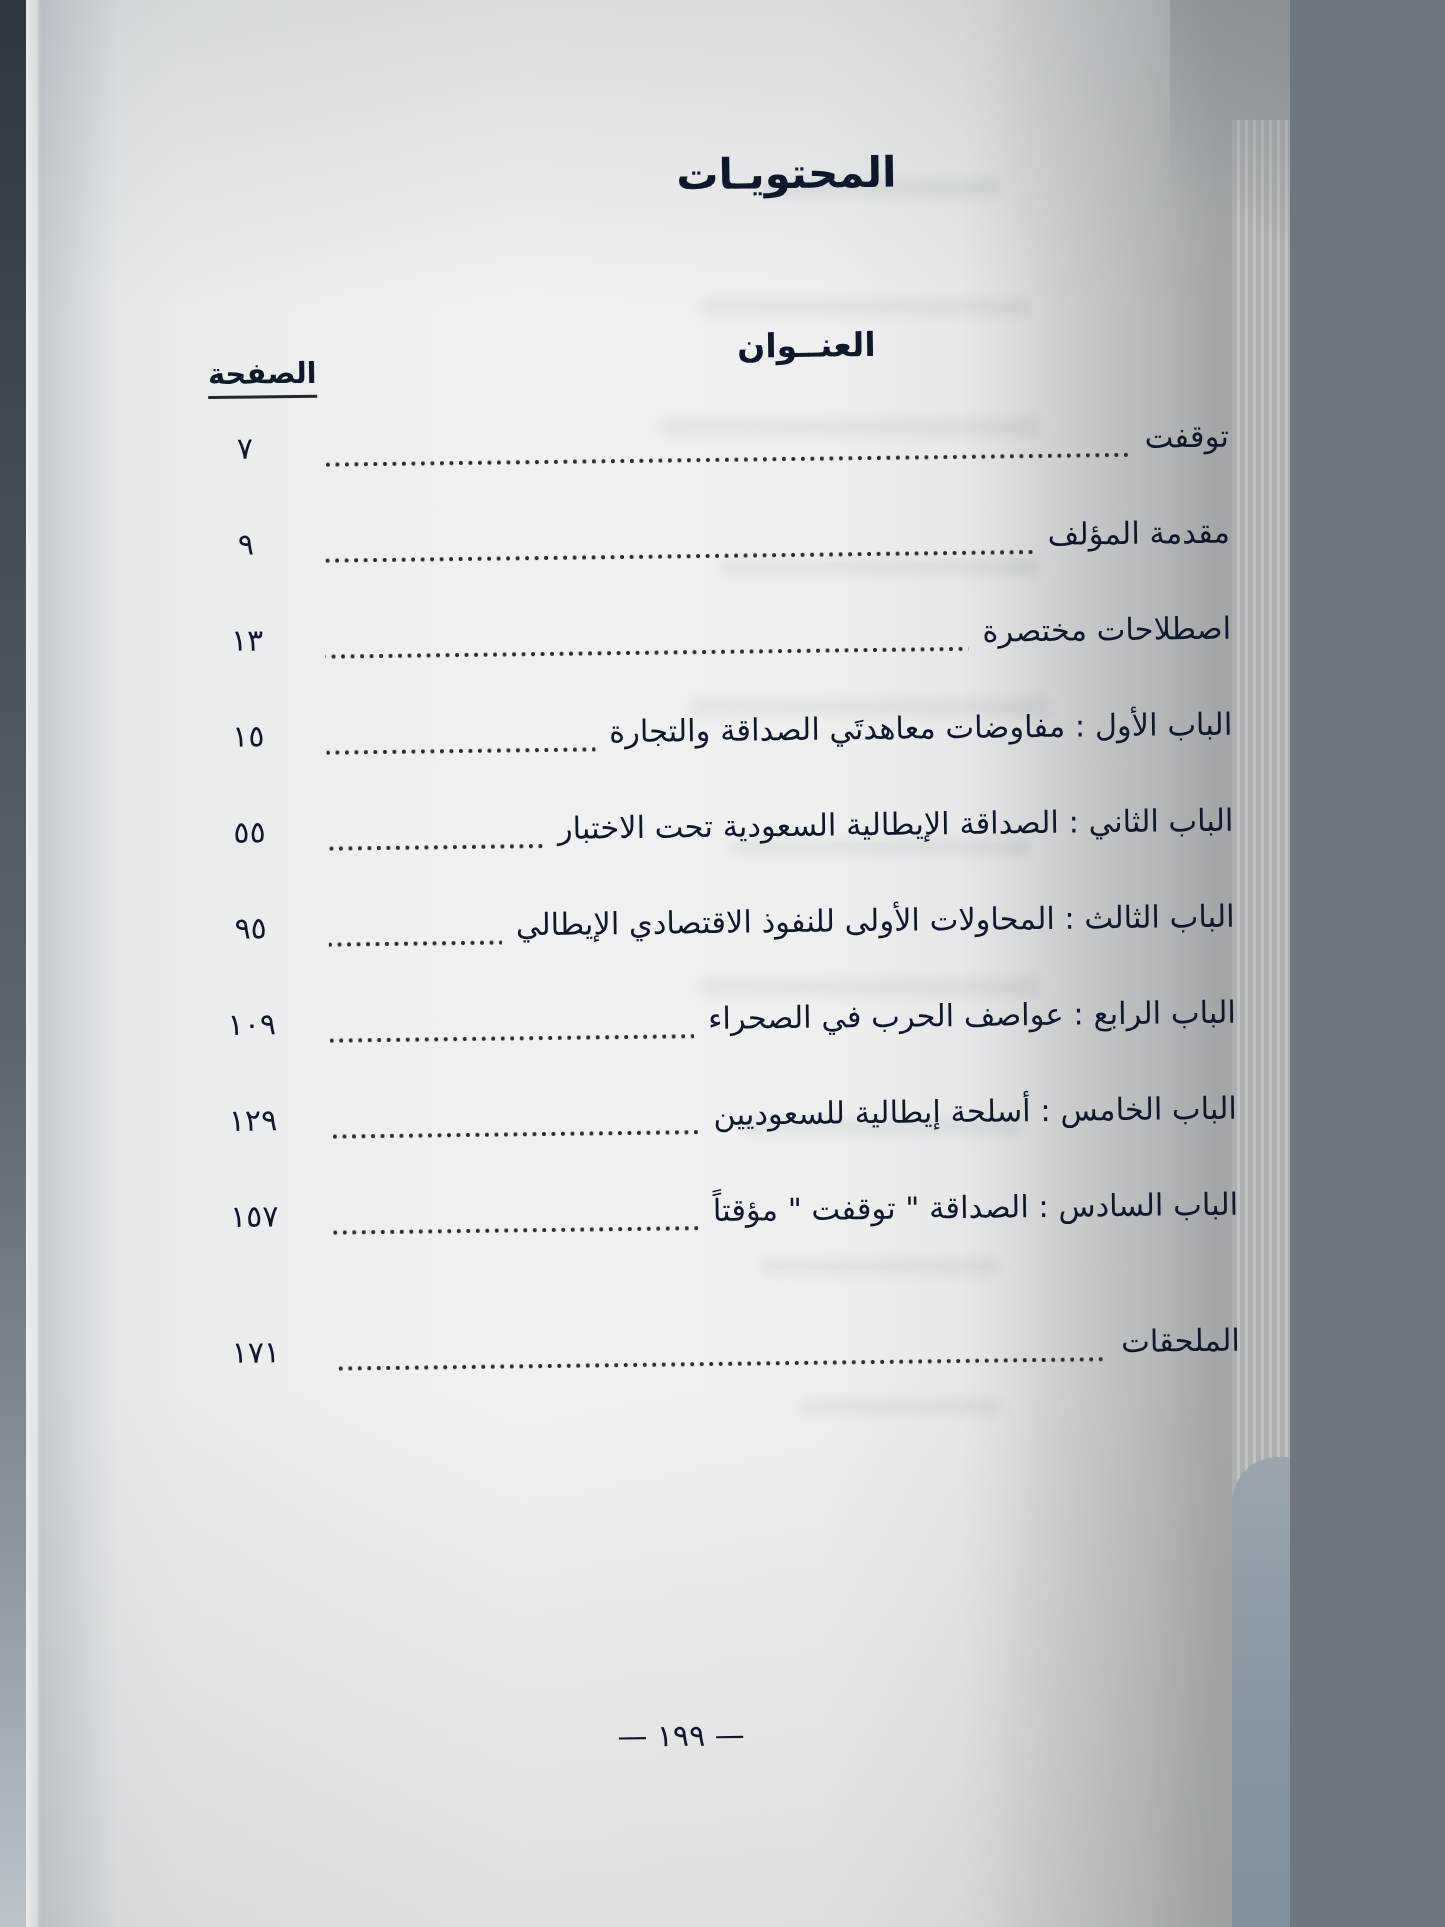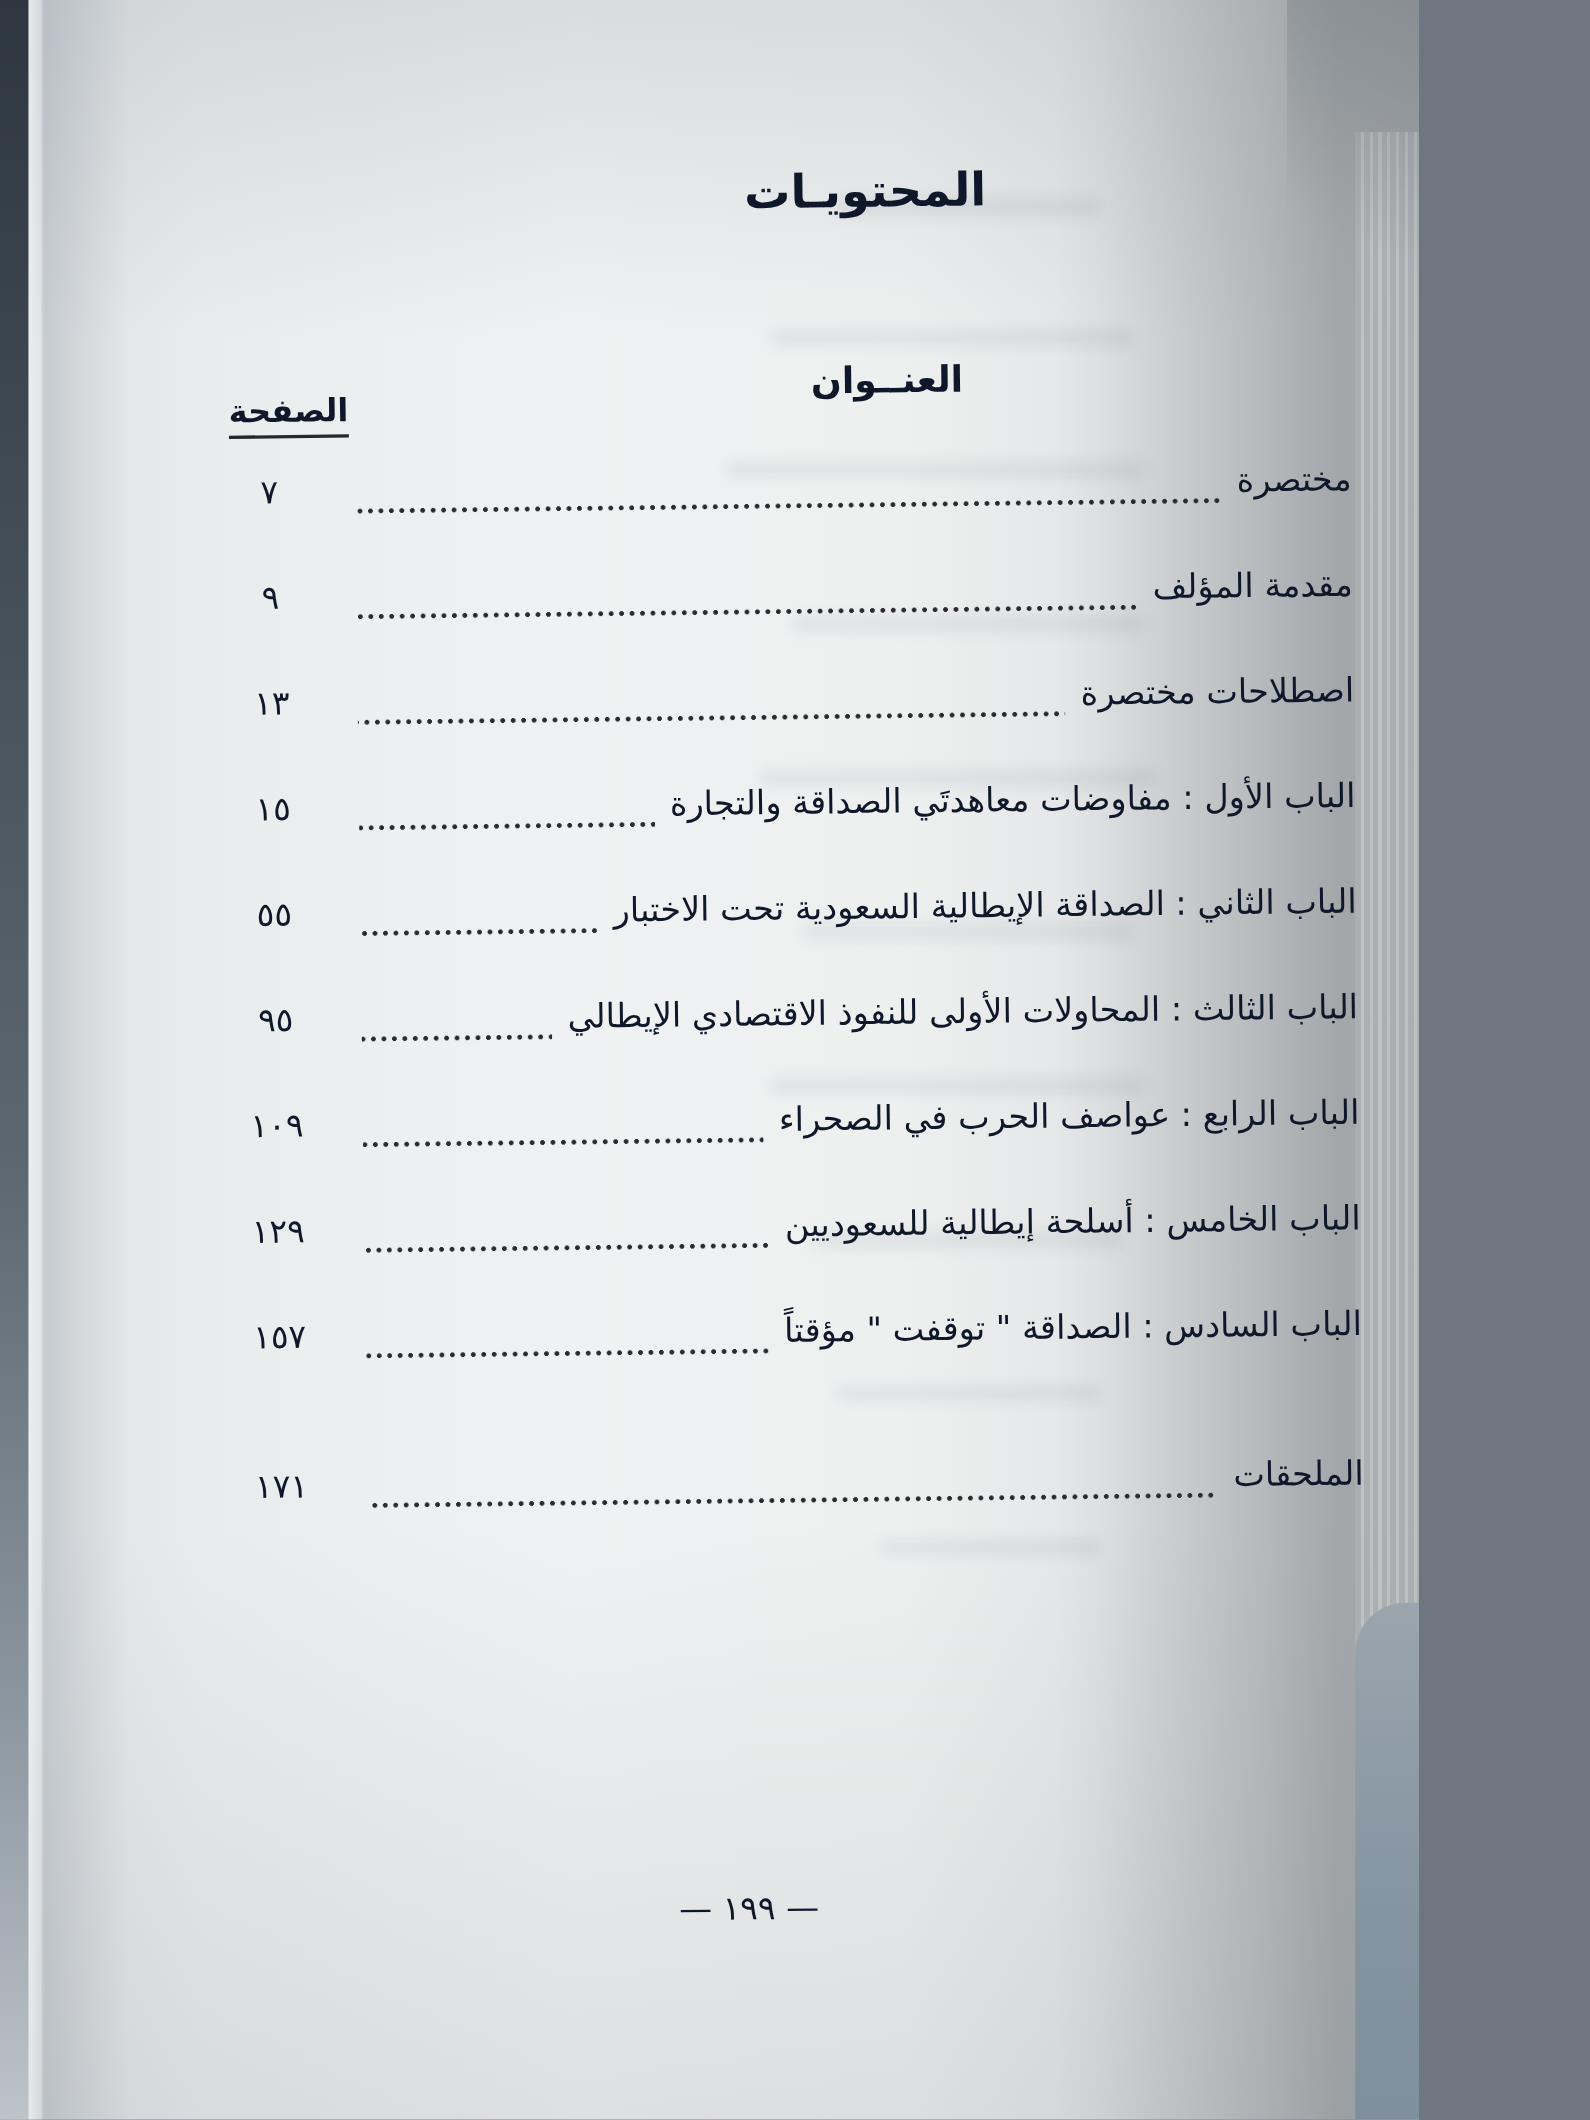--- a/index.html
+++ b/index.html
@@ -99,21 +99,21 @@
   <div class="ghost g10"></div>
 
   <div class="content">
     <h1 class="toc-title">المحتويـات</h1>
     <div class="toc-headers">
       <span class="hdr-title">العنــوان</span>
       <span class="hdr-page">الصفحة</span>
     </div>
     <div class="rows" id="toc-rows">
   <div class="row">
-    <span class="entry-title">مختصرة</span>
+    <span class="entry-title">توقفت</span>
     <span class="leader"></span>
     <span class="entry-page">٧</span>
   </div>
 
   <div class="row">
     <span class="entry-title">مقدمة المؤلف</span>
     <span class="leader"></span>
     <span class="entry-page">٩</span>
   </div>
 

